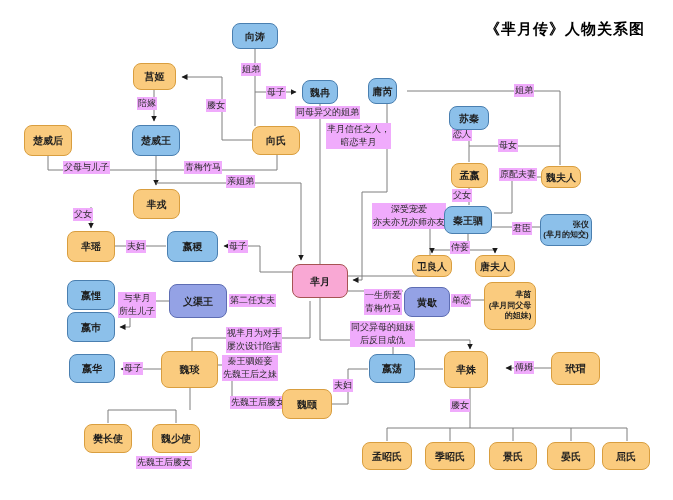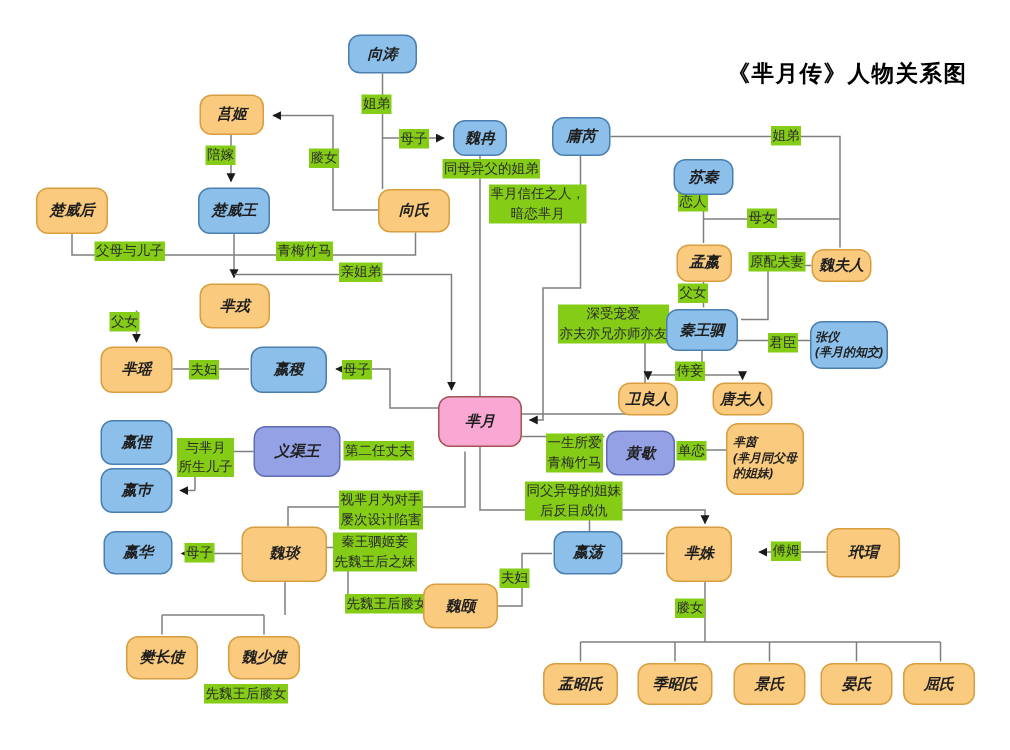--- a/index.html
+++ b/index.html
@@ -1,29 +1,29 @@
 <!DOCTYPE html>
 <html><head>
 <meta charset="utf-8">
 <style>
   html,body{margin:0;padding:0;background:#fff;}
   #canvas{position:relative;width:673px;height:500px;background:#fff;overflow:hidden;
           font-family:"Liberation Sans",sans-serif;}
   #wires{position:absolute;left:0;top:0;z-index:0;}
   .node{position:absolute;z-index:3;display:flex;align-items:center;justify-content:center;
-        text-align:left;border-radius:8px;border:1.5px solid;box-sizing:border-box;
-        font-size:10px;font-weight:bold;color:#1f1f1f;white-space:pre-line;line-height:1.3;font-style:italic;}
+        text-align:right;border-radius:8px;border:1.5px solid;box-sizing:border-box;
+        font-size:10px;font-weight:bold;color:#1f1f1f;white-space:pre-line;line-height:1.3;}
   .node.orange{background:#FACB7E;border-color:#D99E3F;}
   .node.blue{background:#8CC0EA;border-color:#4A7FB0;}
   .node.purple{background:#94A2E5;border-color:#5E6DB3;}
   .node.red{background:#f9a8d4;border-color:#A65353;}
   .node.small{font-size:8px;line-height:1.3;font-weight:bold;}
   .elabel{position:absolute;z-index:2;font-size:9px;color:#2a2a2a;white-space:pre-line;
-          text-align:center;background:#84cc16;padding:0 1px;line-height:1.45;}
-  .title{position:absolute;z-index:4;right:28px;top:40px;font-size:15px;font-weight:bold;
+          text-align:center;background:#f0abfc;padding:0 1px;line-height:1.45;}
+  .title{position:absolute;z-index:4;right:28px;top:20px;font-size:15px;font-weight:bold;
          color:#000;letter-spacing:1px;}
 </style>
 </head>
 <body>
 
 <div id="canvas">
 
   <svg id="wires" width="673" height="500">
     <defs>
       <marker id="arw" markerWidth="8" markerHeight="8" refX="5.5" refY="3" orient="auto">
@@ -86,21 +86,21 @@
 
   <div class="title">《芈月传》人物关系图</div>
 
   <div class="node blue" style="left:232px;top:23px;width:46px;height:26px">向涛</div>
   <div class="node blue" style="left:302px;top:80px;width:36px;height:24px">魏冉</div>
   <div class="node orange" style="left:133px;top:63px;width:43px;height:27px">莒姬</div>
   <div class="node orange" style="left:24px;top:125px;width:48px;height:31px">楚威后</div>
   <div class="node blue" style="left:132px;top:125px;width:48px;height:31px">楚威王</div>
   <div class="node orange" style="left:252px;top:126px;width:48px;height:29px">向氏</div>
   <div class="node orange" style="left:133px;top:189px;width:47px;height:30px">芈戎</div>
-  <div class="node blue" style="left:368px;top:78px;width:39px;height:26px">庸芮</div>
+  <div class="node blue" style="left:368px;top:78px;width:29px;height:26px">庸芮</div>
   <div class="node blue" style="left:449px;top:106px;width:40px;height:24px">苏秦</div>
   <div class="node orange" style="left:451px;top:163px;width:37px;height:25px">孟嬴</div>
   <div class="node orange" style="left:541px;top:166px;width:40px;height:22px">魏夫人</div>
   <div class="node blue small" style="left:540px;top:214px;width:52px;height:32px">张仪
 (芈月的知交)</div>
   <div class="node blue" style="left:444px;top:206px;width:48px;height:28px">秦王驷</div>
   <div class="node orange" style="left:412px;top:255px;width:40px;height:22px">卫良人</div>
   <div class="node orange" style="left:475px;top:255px;width:40px;height:22px">唐夫人</div>
   <div class="node red" style="left:292px;top:264px;width:56px;height:34px">芈月</div>
   <div class="node purple" style="left:404px;top:287px;width:46px;height:30px">黄歇</div>

